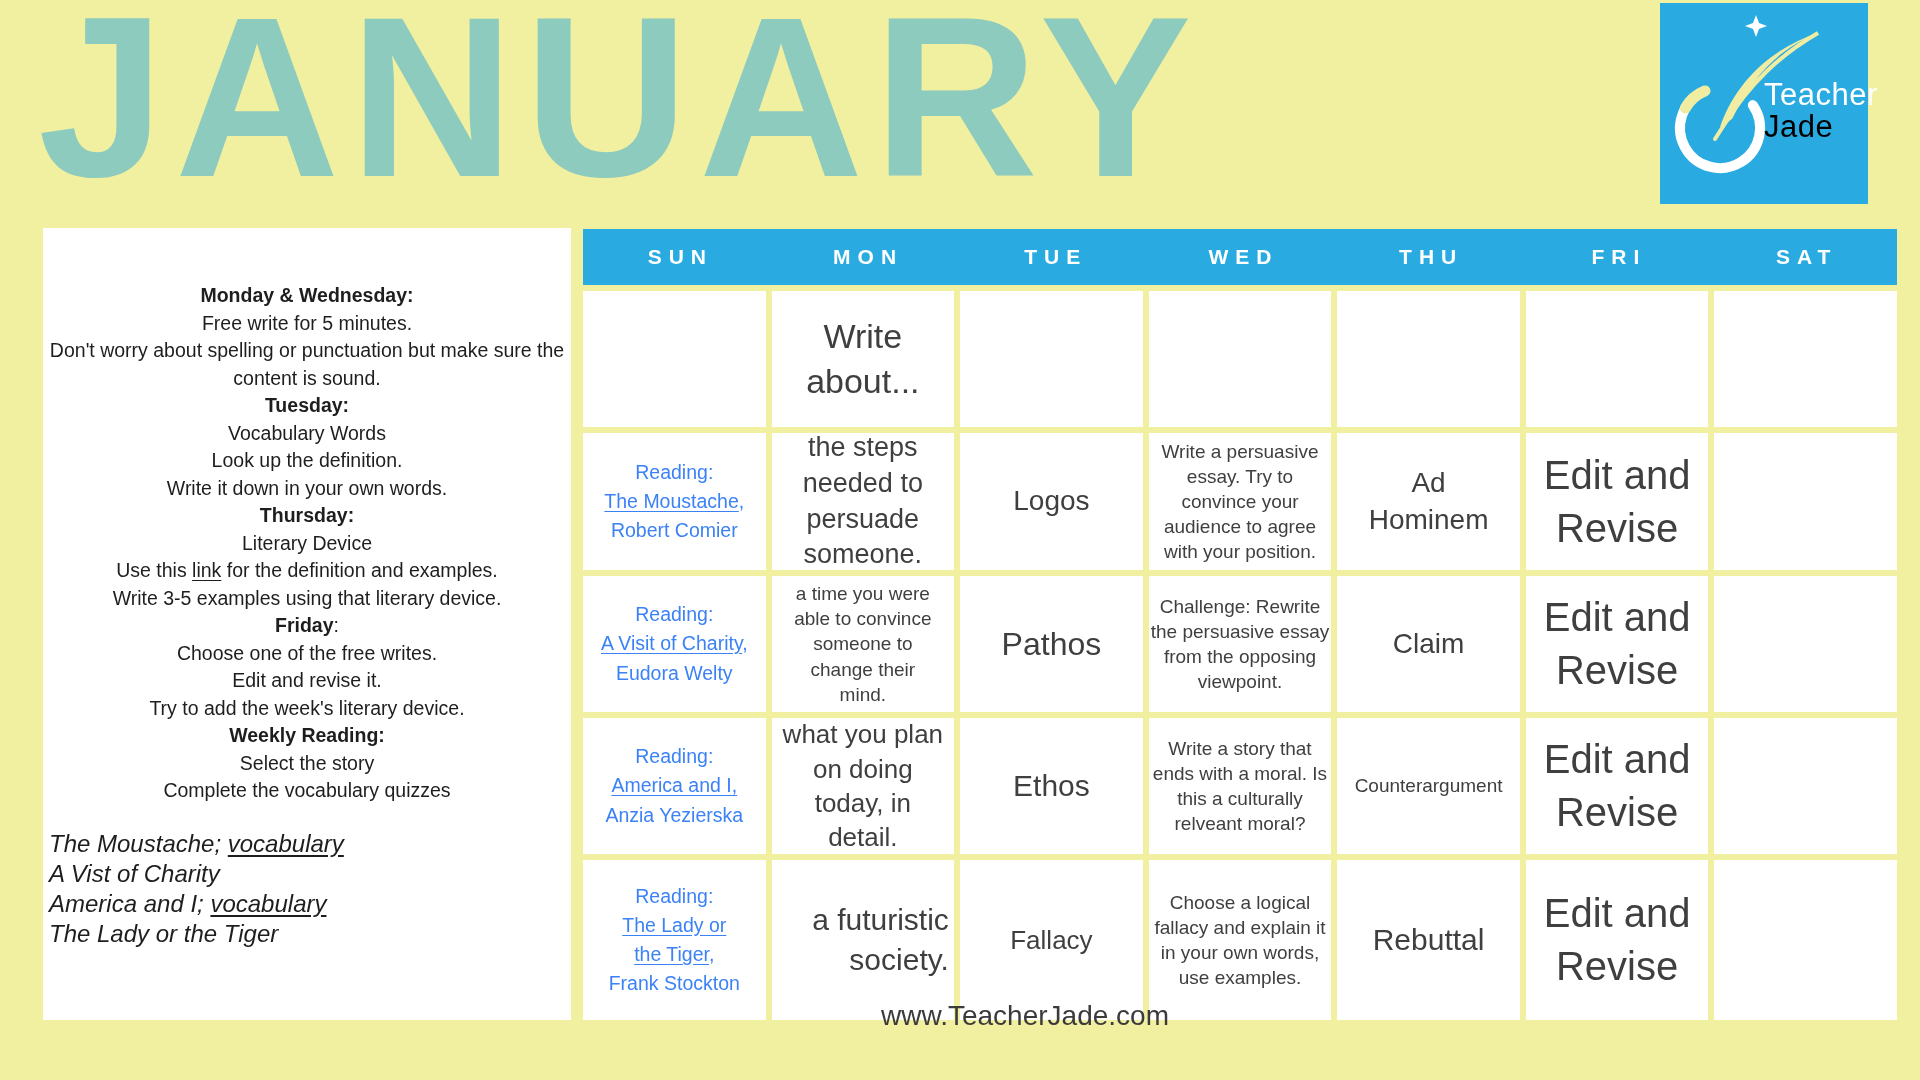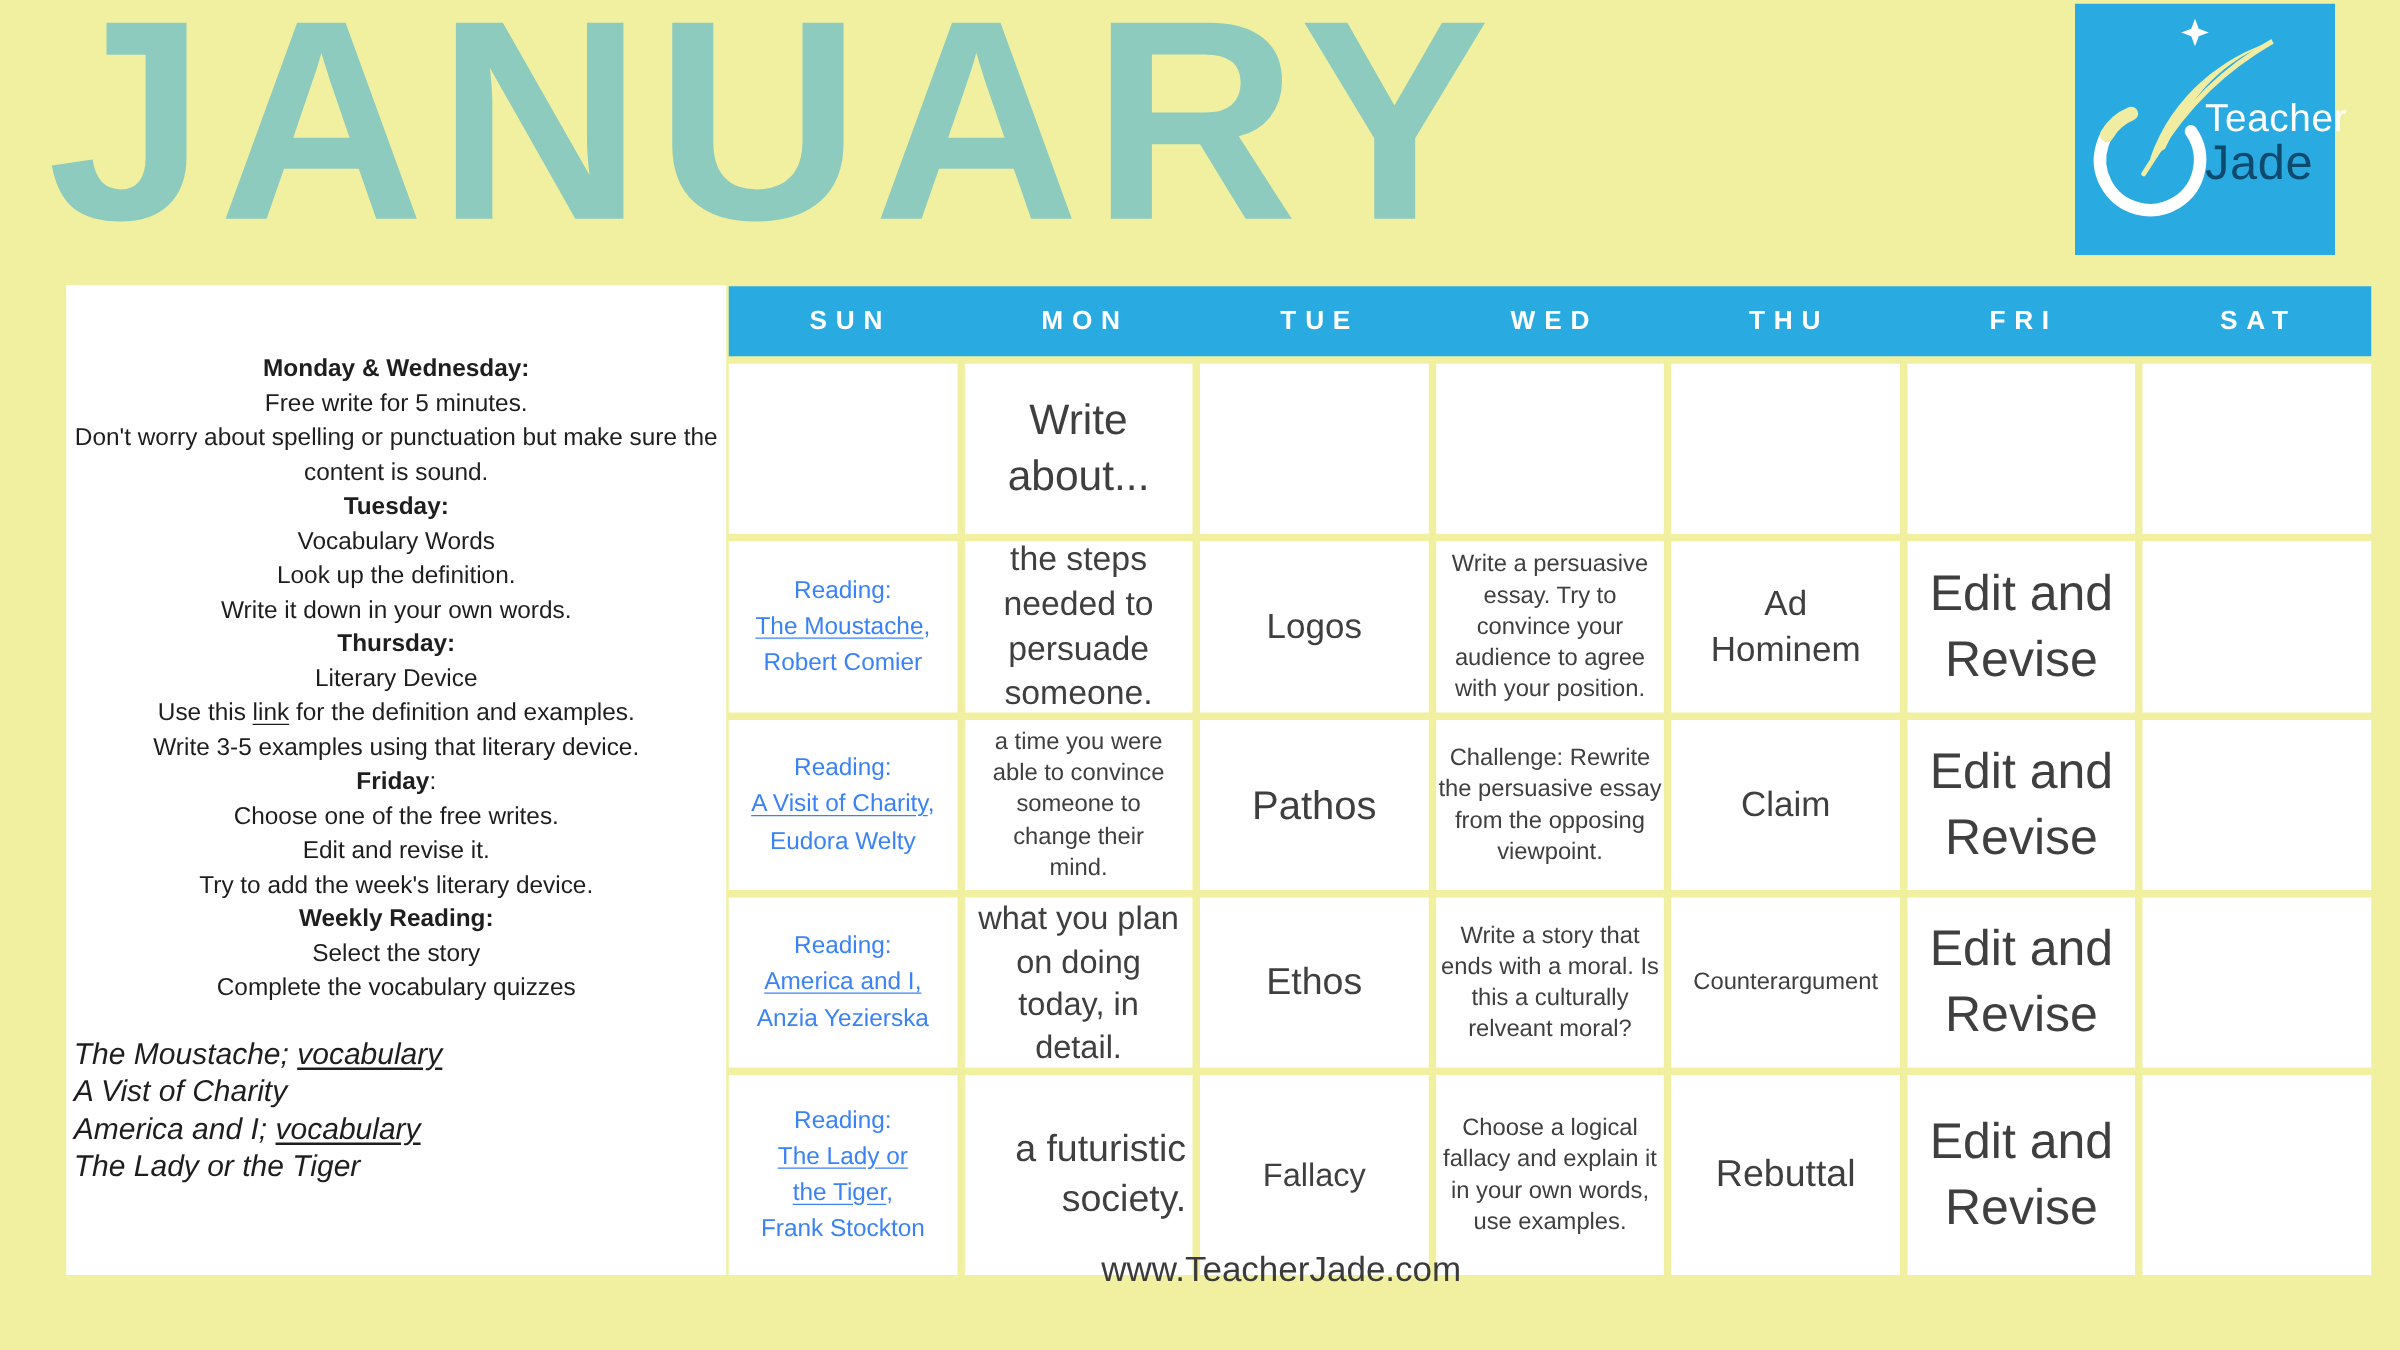--- a/index.html
+++ b/index.html
@@ -19,25 +19,25 @@
   }
 
   
   .logo {
     position:absolute; left:1660px; top:3px; width:208px; height:201px;
     background:#29abe2;
   }
   .logo svg { position:absolute; left:0; top:0; }
   .logo-text { position:absolute; left:104px; top:76px; line-height:1.02; }
   .logo-t1 { color:#ffffff; font-size:31px; font-weight:500; letter-spacing:0.5px; }
-  .logo-t2 { color:#0c4a6e; font-size:39px; font-weight:500; letter-spacing:0.5px; }
+  .logo-t2 { color:#000000; font-size:31px; font-weight:500; letter-spacing:0.5px; }
 
   
   .side-panel {
-    position:absolute; left:53px; top:228px; width:528px; height:792px;
+    position:absolute; left:43px; top:228px; width:528px; height:792px;
     background:#ffffff; padding:54px 4px 0 4px;
     font-size:19.5px; line-height:27.5px; text-align:center;
   }
   .side-panel .b { font-weight:700; }
   .u { text-decoration:underline; text-underline-offset:3px; }
   .books { margin-top:24px; text-align:left; font-size:24px; line-height:30px; padding-left:2px;font-style:italic; }
 
   
   .calendar { position:absolute; left:583px; top:229px; width:1314px; }
   .cal-header {

